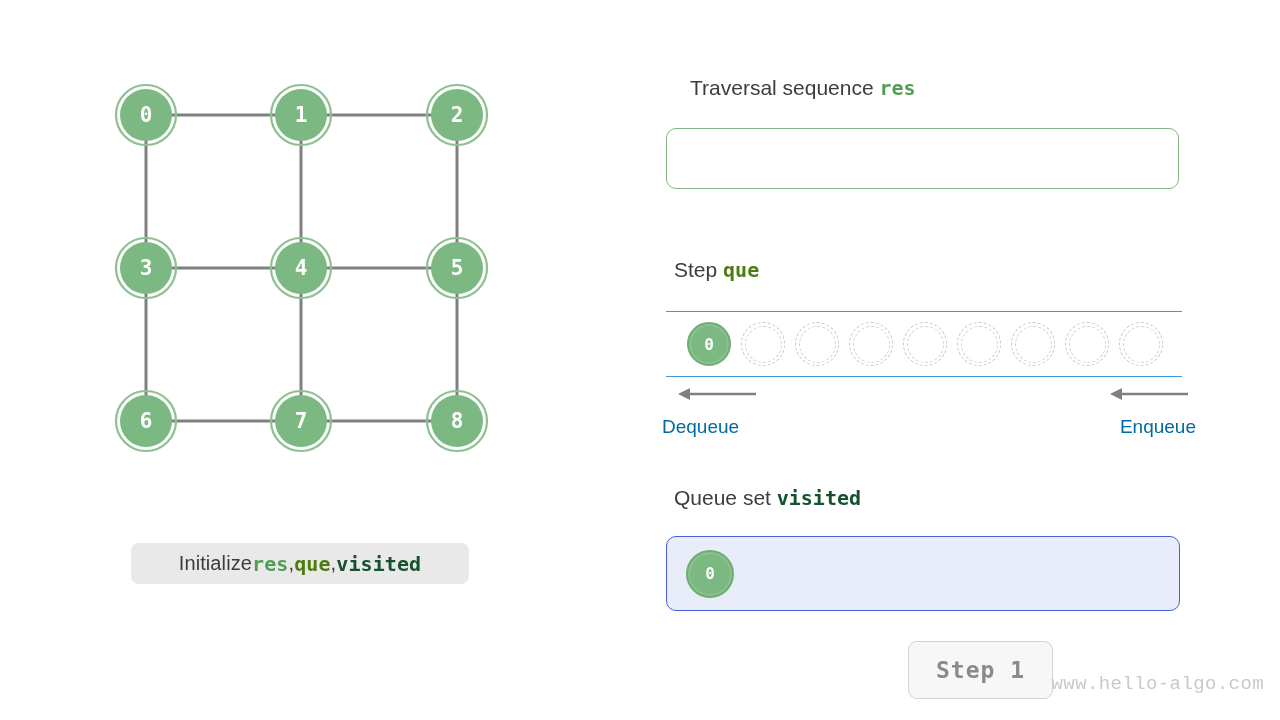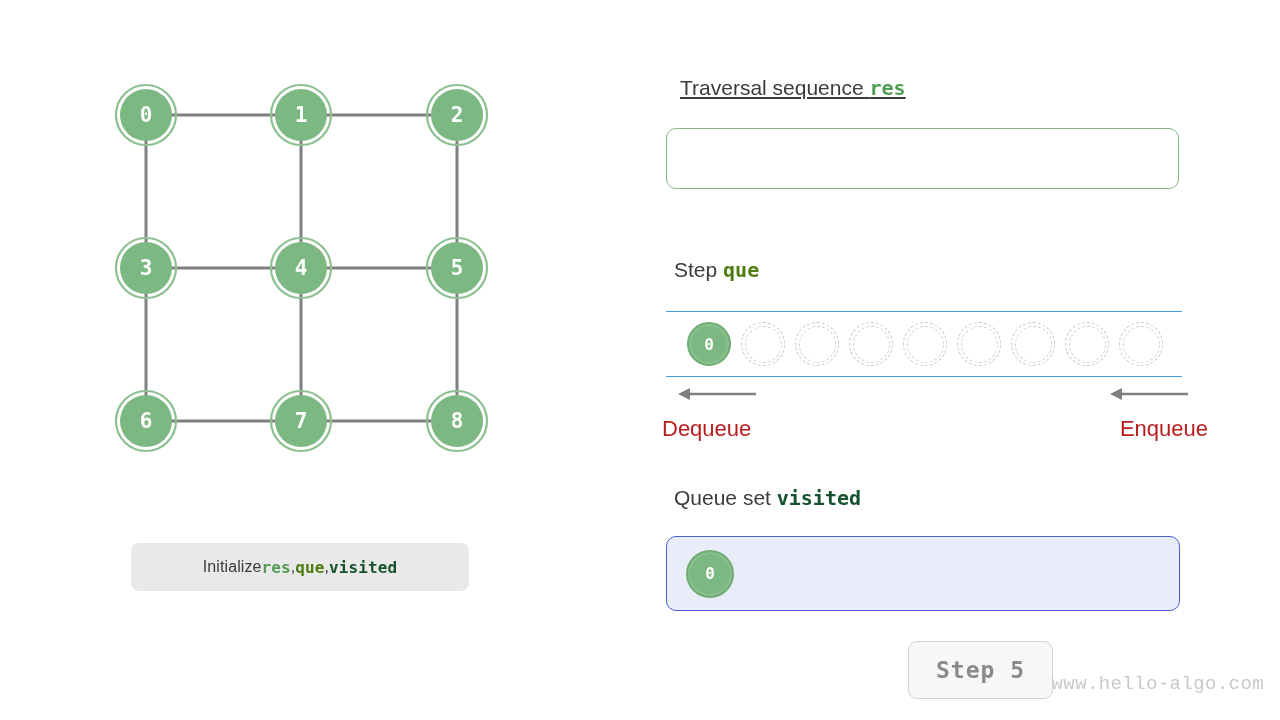--- a/index.html
+++ b/index.html
@@ -33,25 +33,25 @@
     font-family: "DejaVu Sans Mono", "Liberation Mono", monospace;
     font-size: 21px;
     font-weight: 700;
     pointer-events: none;
   }
 
   
   #caption-pill {
     position: absolute;
     left: 131px; top: 543px;
-    width: 338px; height: 48px;
+    width: 338px; height: 41px;
     background: #e9e9e9;
     border-radius: 8px;
     display: flex; align-items: center; justify-content: center;
-    font-size: 16px;
+    font-size: 20px;
     color: #3c3c3c;
     letter-spacing: .1px;
   }
   .mono { font-family: "DejaVu Sans Mono", "Liberation Mono", monospace; font-weight: 700; }
   .c-res     { color: #4f9e53; }
   .c-que     { color: #4d7c0f; }
   .c-visited { color: #14532d; }
   .sep { color: #3c3c3c; }
 
   
@@ -63,21 +63,21 @@
 
   .section-title {
     position: absolute;
     font-size: 21px;
     color: #3c3c3c;
     white-space: nowrap;
   }
   .section-title .mono { font-size: 20px; }
 
   
-  #res-title { left: 20px; top: 76px; text-decoration: underline; }
+  #res-title { left: 30px; top: 76px; }
   #res-box {
     position: absolute;
     left: 6px; top: 128px;
     width: 513px; height: 61px;
     border: 1.6px solid #82b585;
     border-radius: 10px;
     background: #ffffff;
     box-sizing: border-box;
     display: flex; align-items: center;
     padding-left: 12px;
@@ -122,22 +122,22 @@
     font-size: 16px;
     font-weight: 700;
     box-shadow: inset 0 0 0 2px #8cc090;
   }
 
   .arrow-row { position: absolute; left: 0; top: 382px; width: 530px; height: 26px; }
   .arrow-svg { position: absolute; }
   .arrow-label {
     position: absolute;
     top: 416px;
-    font-size: 22px;
-    color: #b91c1c;
+    font-size: 19px;
+    color: #0369a1;
     white-space: nowrap;
   }
 
   
   #visited-title { left: 14px; top: 486px; }
   #visited-box {
     position: absolute;
     left: 6px; top: 536px;
     width: 514px; height: 75px;
     background: #e9edfa;
@@ -271,24 +271,24 @@
     <svg class="arrow-svg" style="left:8px;  top:0;" width="90" height="24">
       <line x1="88" y1="12" x2="18" y2="12" stroke="#808080" stroke-width="2.6"></line>
       <polygon points="10,12 22,6 22,18" fill="#808080"></polygon>
     </svg>
     <svg class="arrow-svg" style="left:440px; top:0;" width="90" height="24">
       <line x1="88" y1="12" x2="18" y2="12" stroke="#808080" stroke-width="2.6"></line>
       <polygon points="10,12 22,6 22,18" fill="#808080"></polygon>
     </svg>
   </div>
   <div class="arrow-label" style="left:2px;">Dequeue</div>
-  <div class="arrow-label" style="right:12px;text-align:right;">Enqueue</div>
+  <div class="arrow-label" style="right:24px;text-align:right;">Enqueue</div>
 
   <div class="section-title" id="visited-title">
     <span>Queue set </span><span class="mono c-visited">visited</span>
   </div>
   <div id="visited-box">
       <div class="set-node">0</div>
     </div>
 </div>
 
-<div id="step-badge">Step 5</div>
+<div id="step-badge">Step 1</div>
 <div id="watermark">www.hello-algo.com</div>
 
 </body></html>

